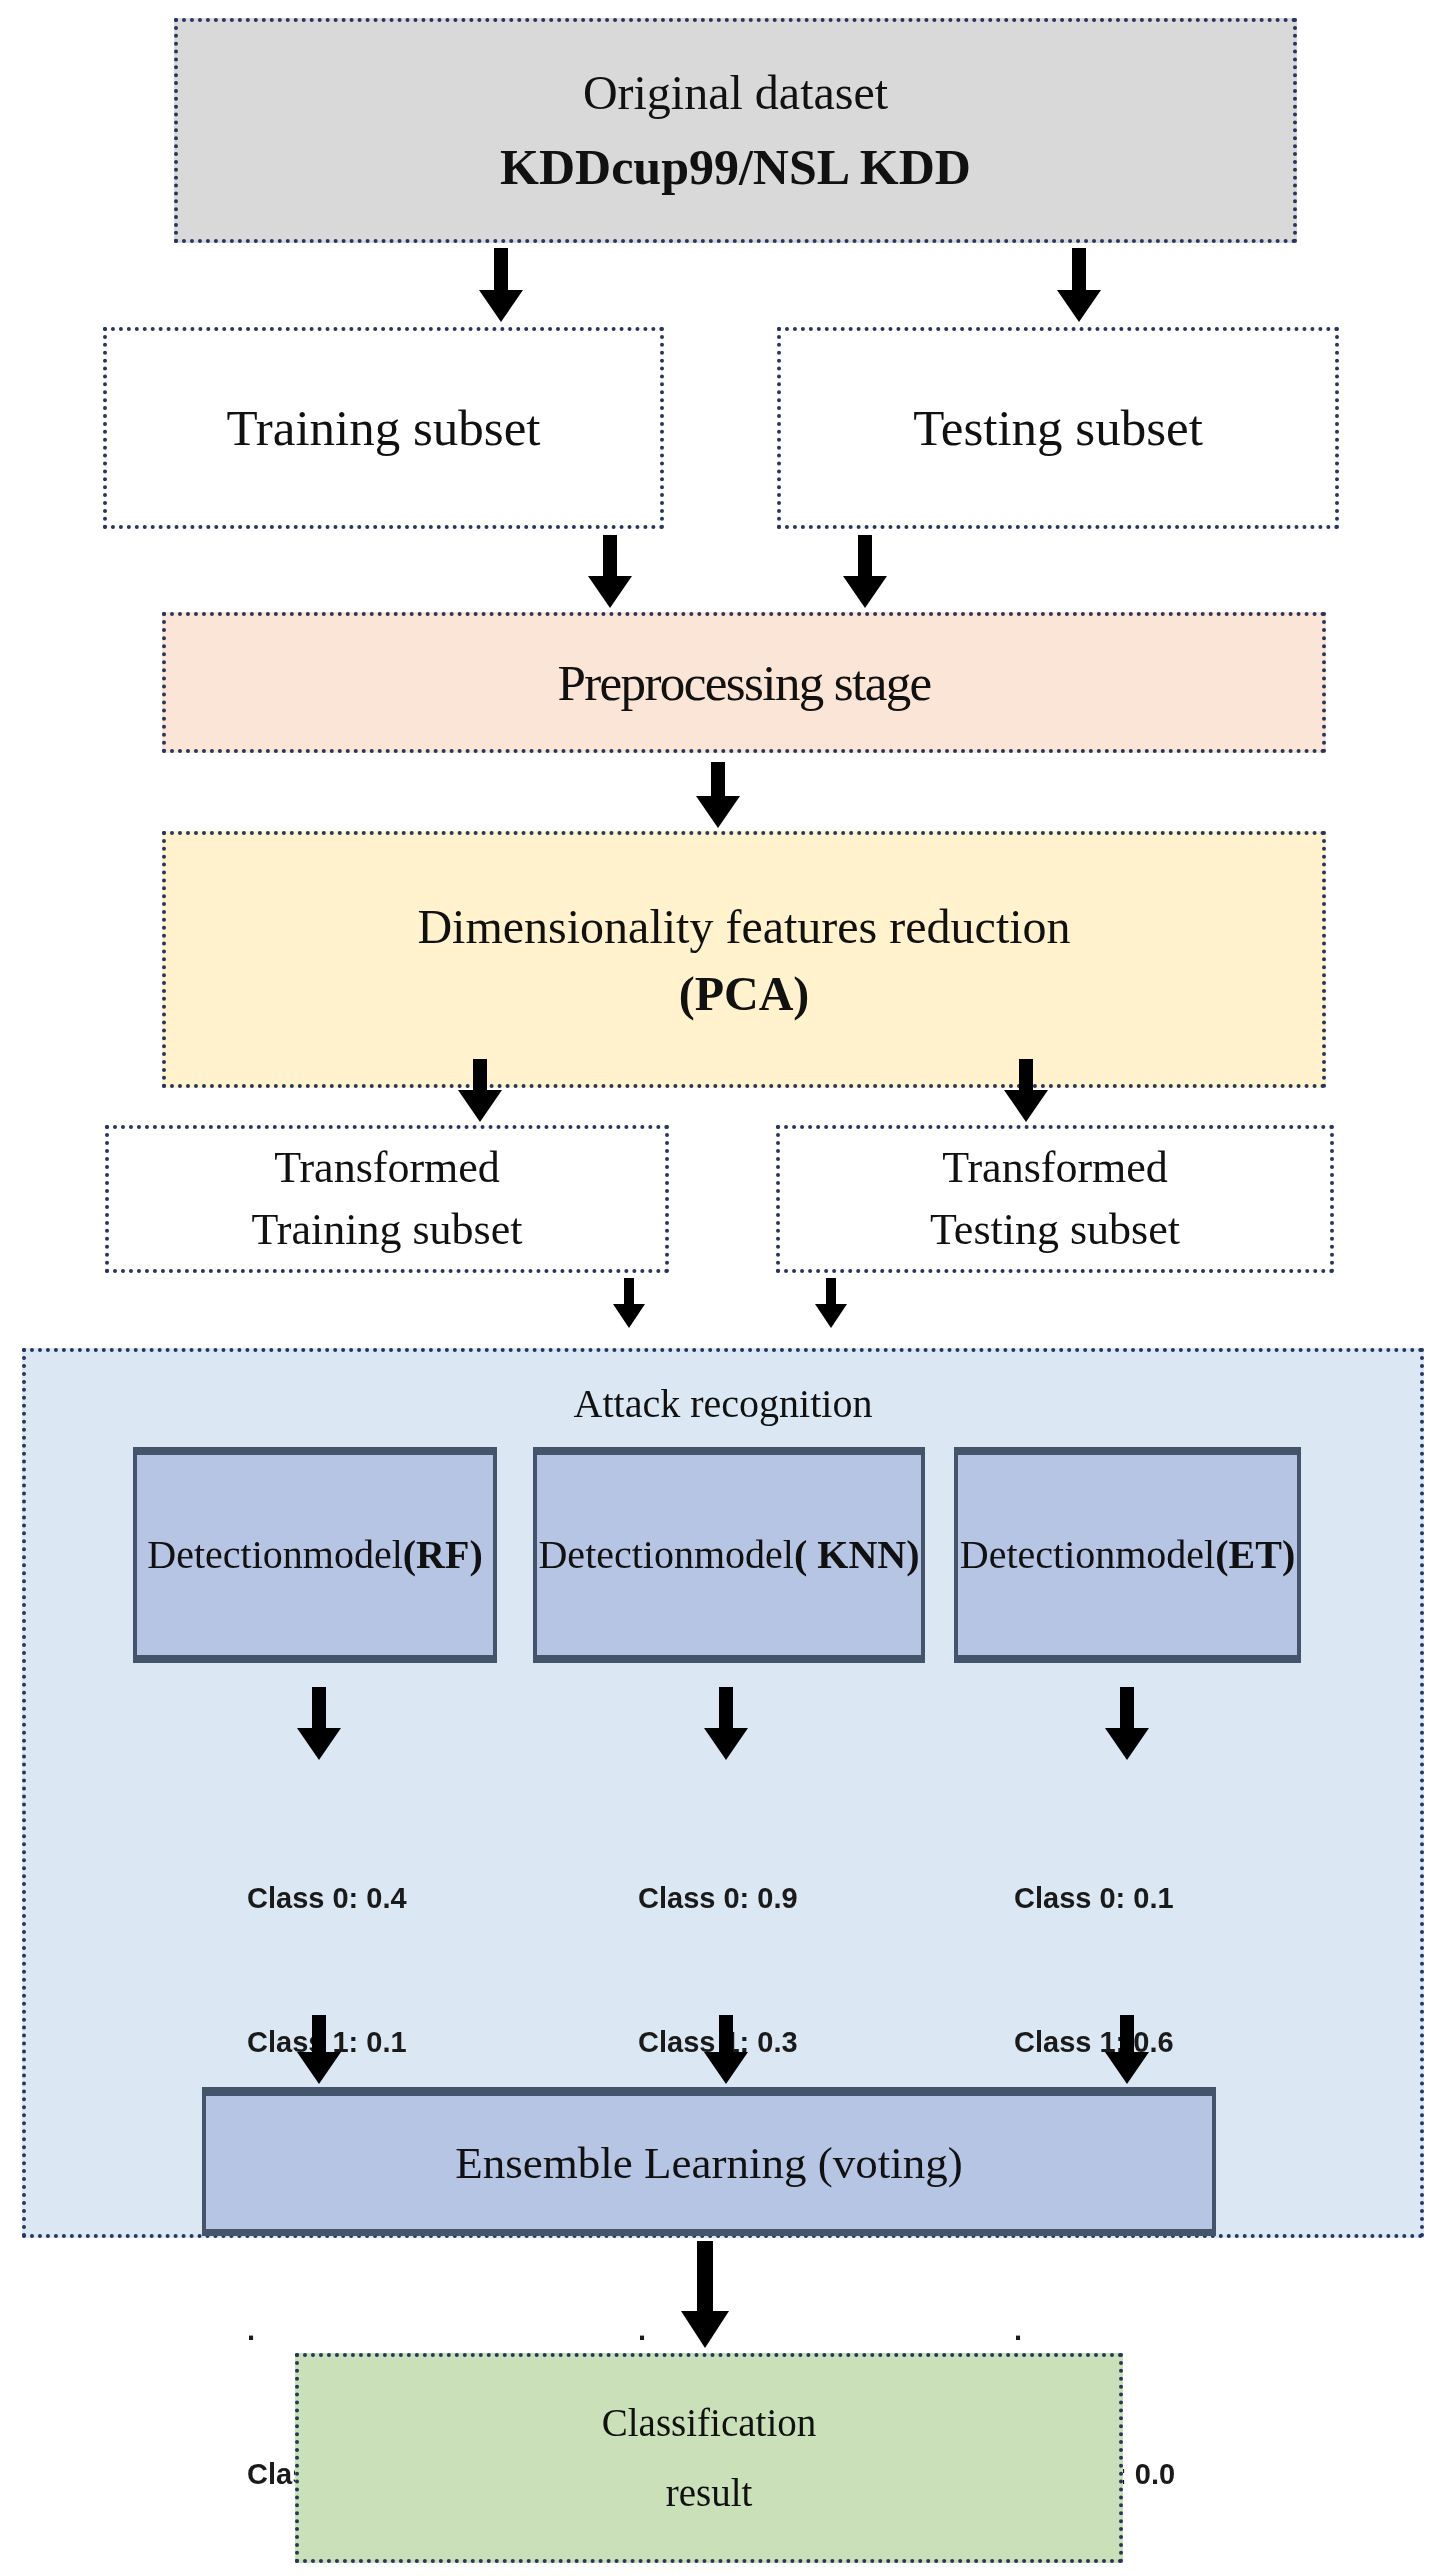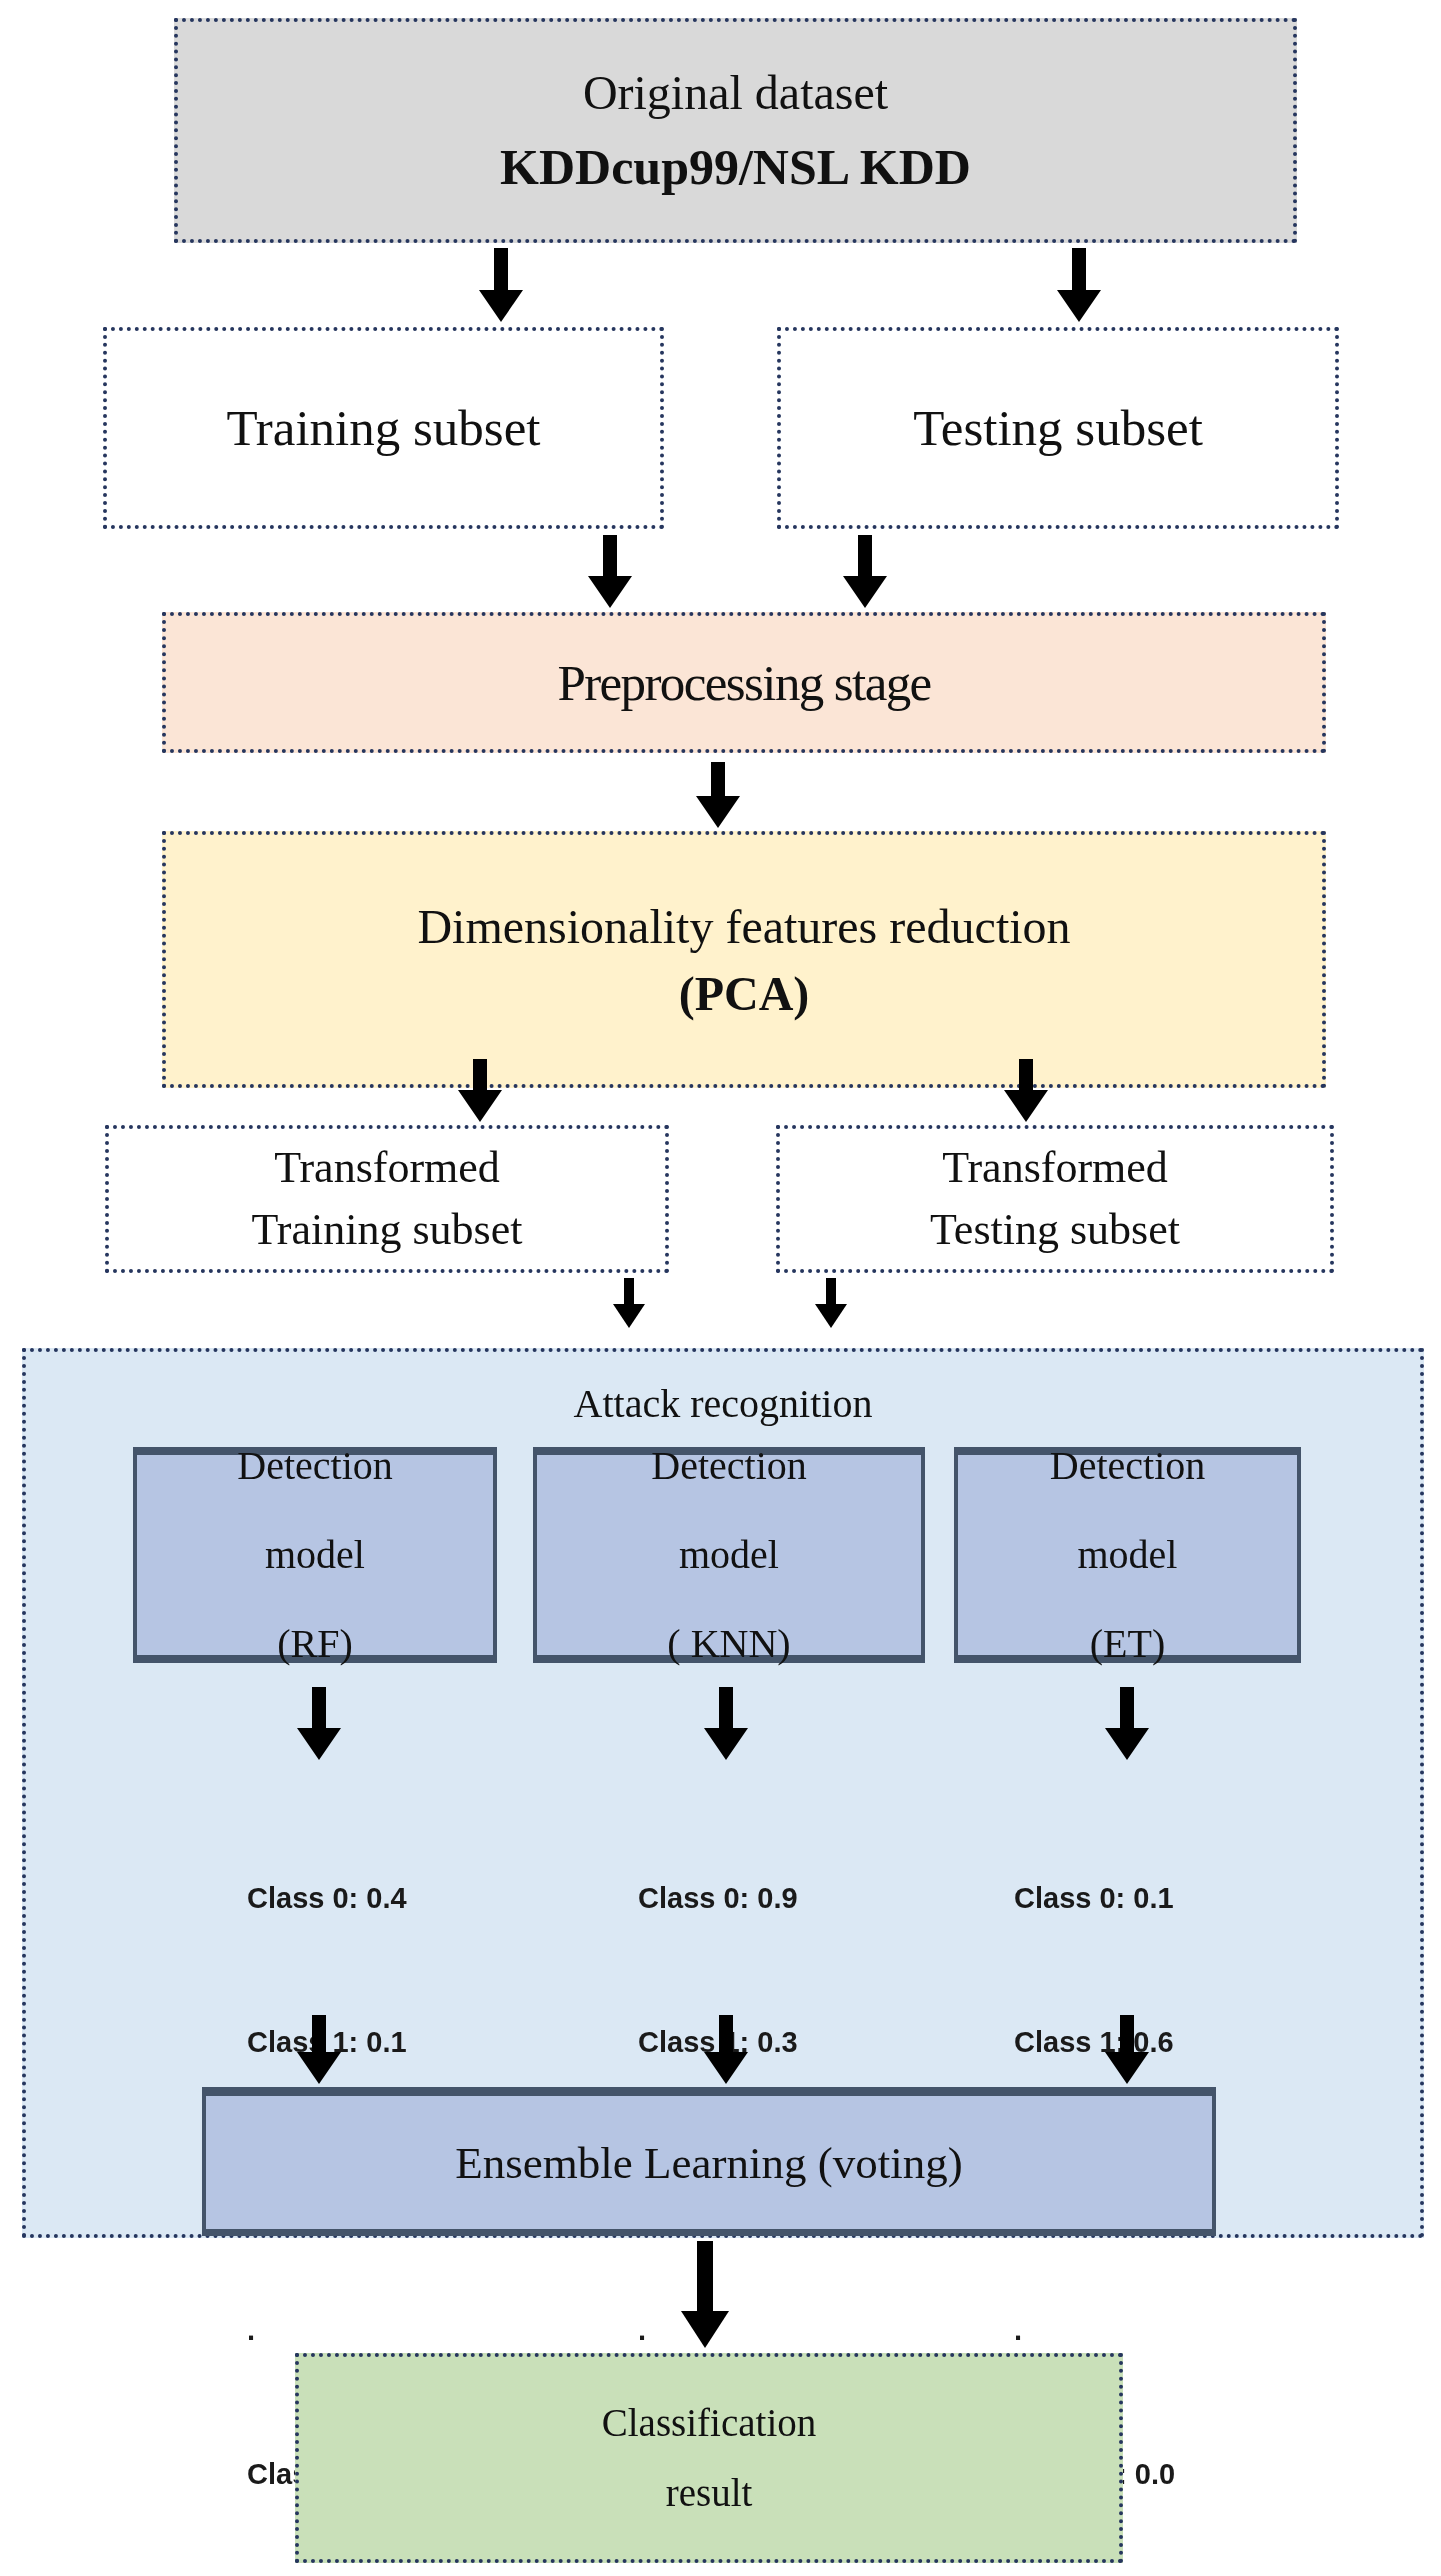--- a/index.html
+++ b/index.html
@@ -42,24 +42,24 @@
     box-sizing:border-box;background:var(--container-fill);
     border:4px dotted var(--dotted-border);
   }
   .attack-title{
     position:absolute;left:0;right:0;top:27.5px;text-align:center;
     font-size:40px;
   }
   .model-box{
     position:absolute;box-sizing:border-box;background:var(--model-fill);
     border:4.8px solid var(--model-border);border-top-width:8px;border-bottom-width:8px;
-    display:flex;flex-direction:column;align-items:center;justify-content:center;
-    text-align:center;font-size:40px;line-height:1.5;gap:29px;
-  }
-  .model-box .l3{font-weight:normal;}
+    display:flex;flex-direction:row;align-items:center;justify-content:center;
+    text-align:center;font-size:40px;line-height:1.5;
+  }
+  .model-box .l3{font-weight:bold;}
   .model-1{left:107px;top:95px;width:364px;height:216px;}
   .model-2{left:507px;top:95px;width:392px;height:216px;}
   .model-3{left:928px;top:95px;width:347px;height:216px;}
   .probs{
     position:absolute;top:426px;
     font-family:"Liberation Sans","DejaVu Sans",sans-serif;
     font-size:29px;font-weight:bold;line-height:48px;color:#1a1a1a;white-space:pre;
   }
   .probs-1{left:221px;}
   .probs-2{left:612px;}

